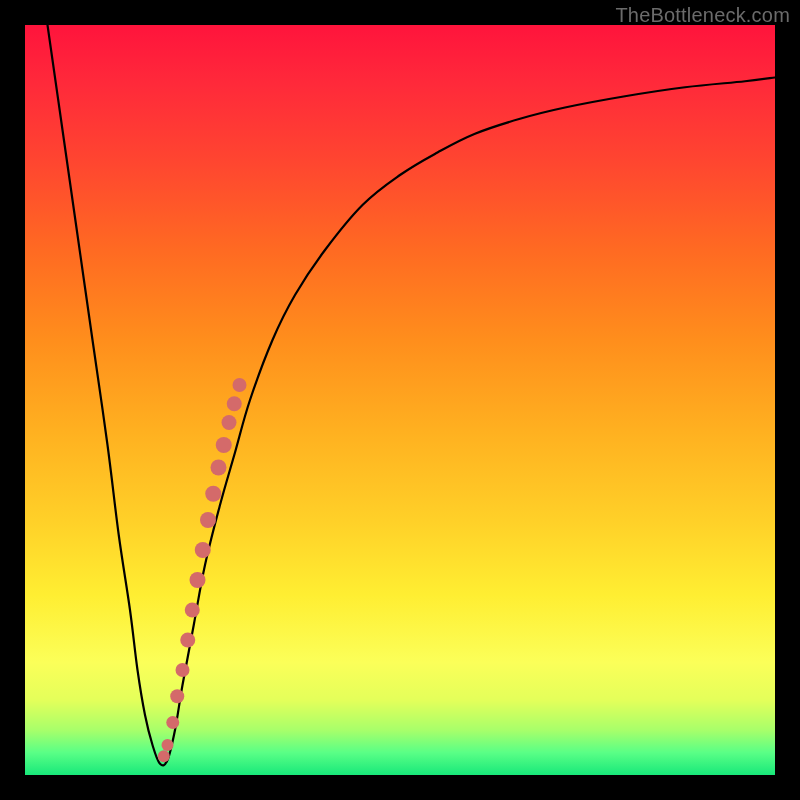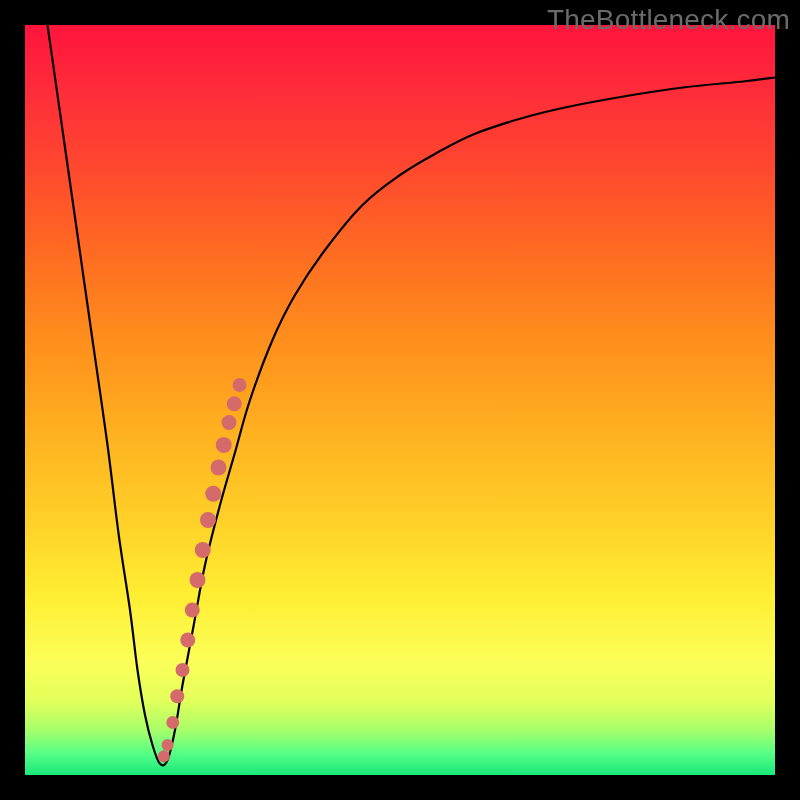--- a/index.html
+++ b/index.html
@@ -46,21 +46,21 @@
   }
   .curve {
     position: absolute;
     inset: 0;
   }
   .watermark {
     position: absolute;
     top: 4px;
     right: 10px;
     color: #6b6b6b;
-    font-size: 28px;
+    font-size: 20px;
     font-weight: 500;
     letter-spacing: 0.2px;
     user-select: none;
   }
 </style>
 </head>
 <body>
 
 <div class="frame">
   <div class="plot">

